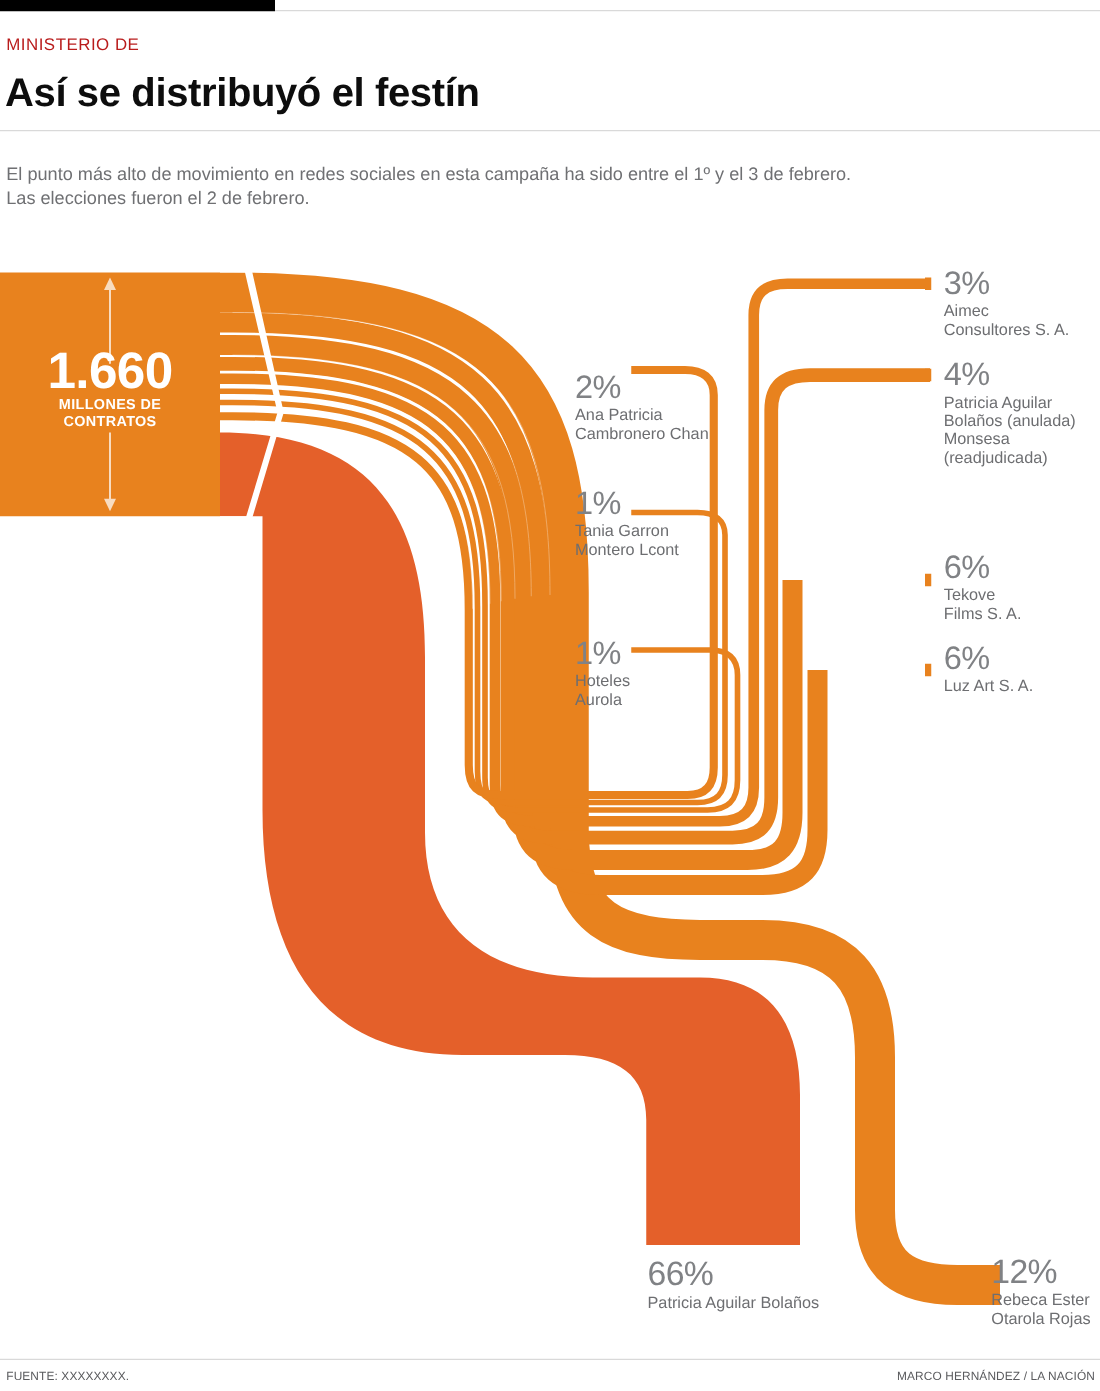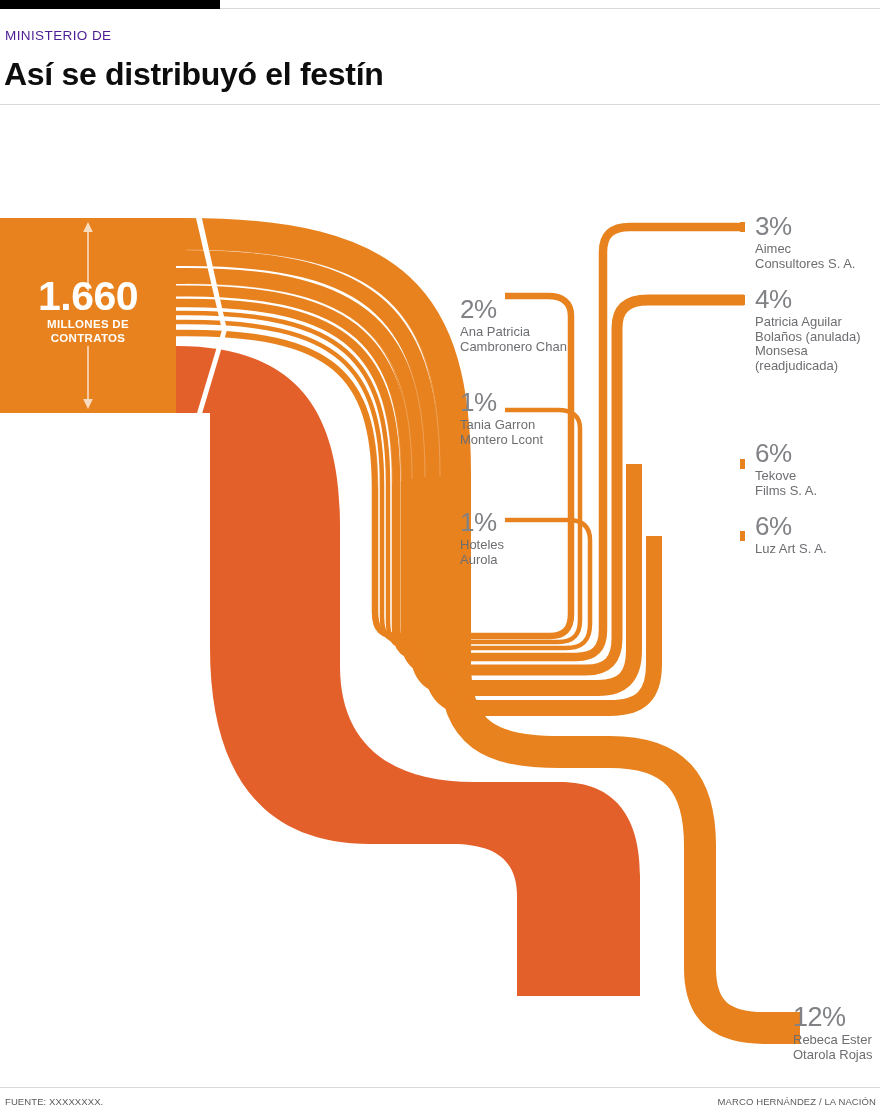--- a/index.html
+++ b/index.html
@@ -13,21 +13,21 @@
   }
   .page { position:relative; width:880px; height:1113px; }
 
   
   .masthead { position:absolute; left:0; top:0; width:880px; height:10px; }
   .masthead-bar { position:absolute; left:0; top:0; width:220px; height:9px; background:#000000; }
   .masthead-rule { position:absolute; left:220px; top:8px; width:660px; height:1px; background:#d9d9d9; }
 
   .kicker {
     position:absolute; left:5px; top:28px;
-    font-size:13.5px; letter-spacing:0.4px; color:#4c1d95;
+    font-size:13.5px; letter-spacing:0.4px; color:#b91c1c;
     font-weight:400; white-space:nowrap;
   }
   .headline {
     position:absolute; left:4px; top:56px;
     font-size:32px; font-weight:bold; color:#0d0d0d;
     letter-spacing:-0.3px; white-space:nowrap;
   }
   .head-rule { position:absolute; left:0; top:104px; width:880px; height:1px; background:#d9d9d9; }
 
   .standfirst {
@@ -81,20 +81,24 @@
 
   <div class="masthead">
     <div class="masthead-bar"></div>
     <div class="masthead-rule"></div>
   </div>
 
   <div class="kicker">MINISTERIO DE</div>
   <div class="headline">Así se distribuyó el festín</div>
   <div class="head-rule"></div>
 
+  <div class="standfirst">
+    <div>El punto más alto de movimiento en redes sociales en esta campaña ha sido entre el 1º y el 3 de febrero.</div>
+    <div>Las elecciones fueron el 2 de febrero.</div>
+  </div>
 
   <div class="chart-wrap">
     <svg class="flow" viewBox="0 0 880 880">
 
       <path fill="#E8821E" d="M0,22 L176,22 L176,217 L0,217 Z"></path>
 
       <g opacity="0.72">
         <line x1="88" y1="34" x2="88" y2="95" stroke="#ffffff" stroke-width="1.6"></line>
         <polygon points="88,26 83.2,36 92.8,36" fill="#ffffff"></polygon>
         <line x1="88" y1="150" x2="88" y2="205" stroke="#ffffff" stroke-width="1.6"></line>
@@ -245,20 +249,26 @@
     </div>
   </div>
 
   <div class="lbl" style="left:755px; top:513px;">
     <div class="pct">6%</div>
     <div class="nm">
       <div>Luz Art S. A.</div>
     </div>
   </div>
 
+  <div class="lbl big" style="left:518px; top:1006px;">
+    <div class="pct">66%</div>
+    <div class="nm">
+      <div>Patricia Aguilar Bolaños</div>
+    </div>
+  </div>
 
   <div class="lbl big" style="left:793px; top:1004px;">
     <div class="pct">12%</div>
     <div class="nm">
       <div>Rebeca Ester</div>
       <div>Otarola Rojas</div>
     </div>
   </div>
 
   <div class="foot-rule"></div>

